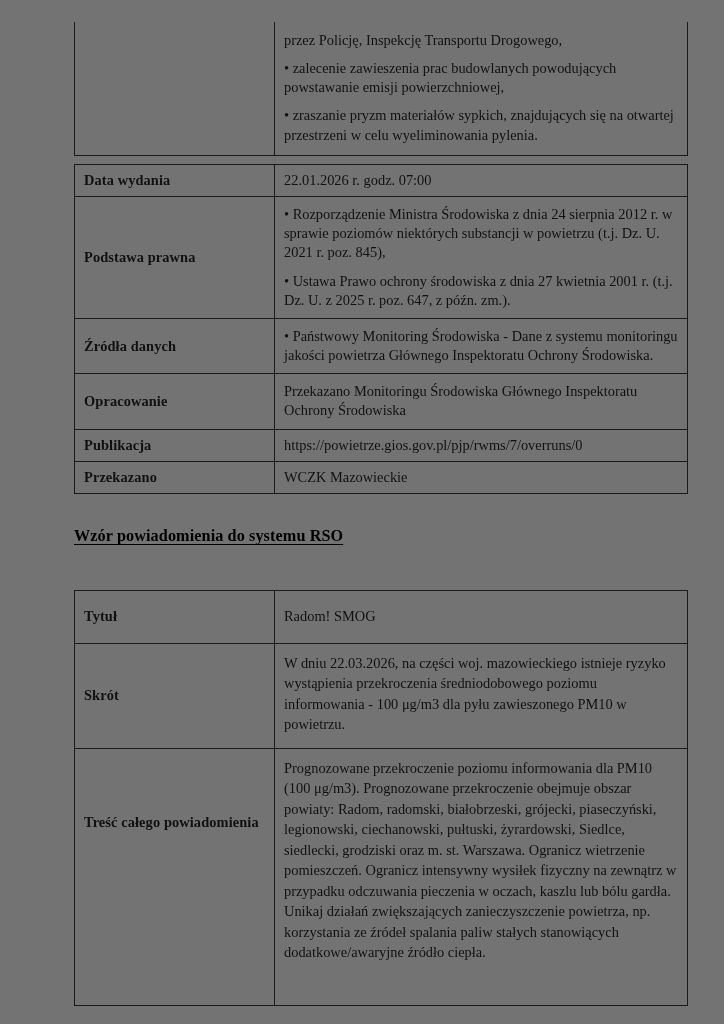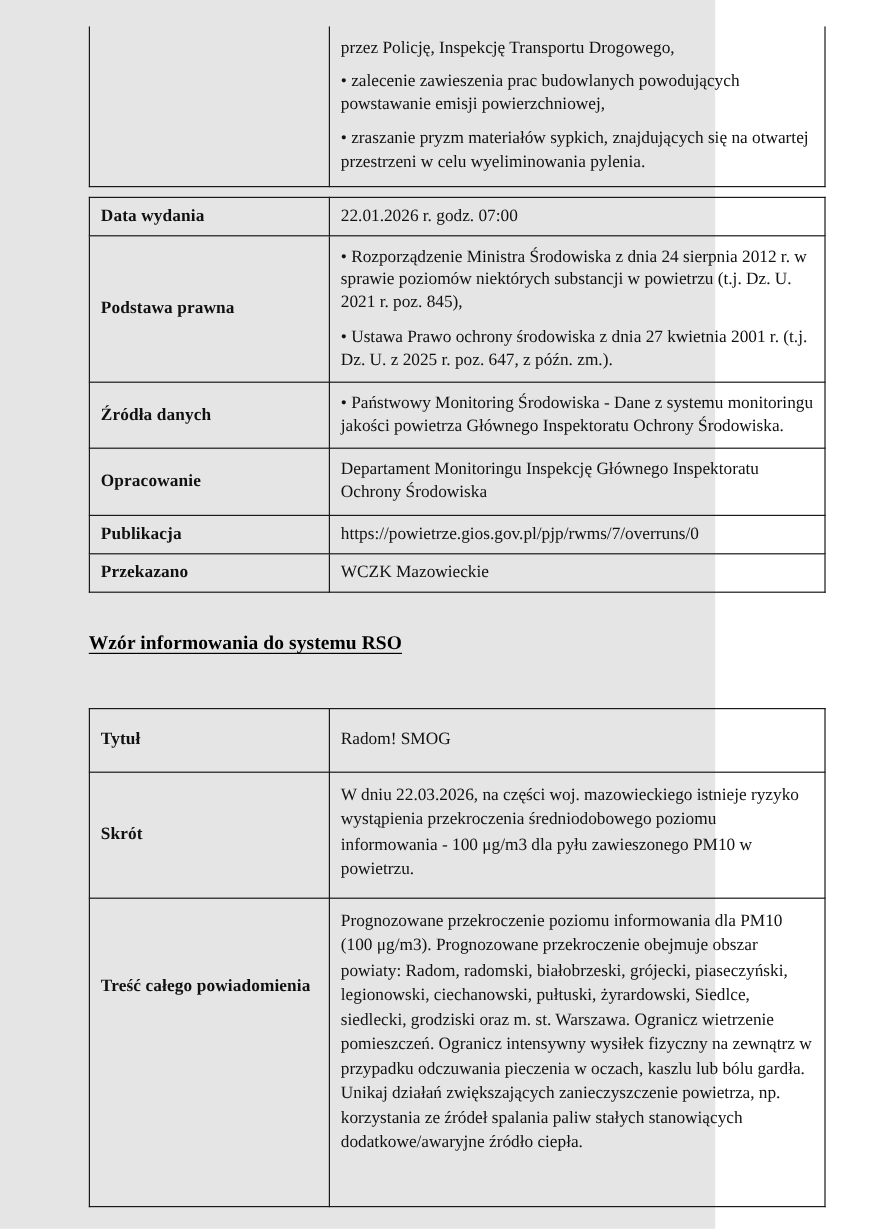--- a/index.html
+++ b/index.html
@@ -12,23 +12,23 @@
     height: 1024px;
     position: relative;
     font-family: "Liberation Serif", "DejaVu Serif", serif;
     color: #000000;
     overflow: hidden;
   }
   .page {
     position: absolute;
     top: 0;
     left: 0;
-    width: 596px;
+    width: 724px;
     height: 1024px;
-    background: #e5e5e5;
+    background: #737373;
   }
 
   
   table.doc-table {
     border-collapse: collapse;
     table-layout: fixed;
     width: 577px;
     position: absolute;
     left: 74px;
   }
@@ -185,39 +185,39 @@
       </tr>
       <tr class="row-zrodla">
         <td class="label-cell">Źródła danych</td>
         <td class="value-cell">
           <p class="bullet-line">• Państwowy Monitoring Środowiska - Dane z systemu monitoringu jakości powietrza Głównego Inspektoratu Ochrony Środowiska.</p>
         </td>
       </tr>
       <tr class="row-opracowanie">
         <td class="label-cell">Opracowanie</td>
         <td class="value-cell">
-          <p class="plain-para">Departament Monitoringu Inspekcję Głównego Inspektoratu Ochrony Środowiska</p>
+          <p class="plain-para">Przekazano Monitoringu Środowiska Głównego Inspektoratu Ochrony Środowiska</p>
         </td>
       </tr>
       <tr class="row-publikacja">
         <td class="label-cell">Publikacja</td>
         <td class="value-cell">
           <p class="plain-para">https://powietrze.gios.gov.pl/pjp/rwms/7/overruns/0</p>
         </td>
       </tr>
       <tr class="row-przekazano">
         <td class="label-cell">Przekazano</td>
         <td class="value-cell">
           <p class="plain-para">WCZK Mazowieckie</p>
         </td>
       </tr>
     </tbody>
   </table>
 
-  <div id="section-heading">Wzór informowania do systemu RSO</div>
+  <div id="section-heading">Wzór powiadomienia do systemu RSO</div>
 
   <table class="doc-table" id="table-rso">
     <tbody>
       <tr class="row-tytul">
         <td class="label-cell">Tytuł</td>
         <td class="value-cell">
           <p class="plain-para">Radom! SMOG</p>
         </td>
       </tr>
       <tr class="row-skrot">

